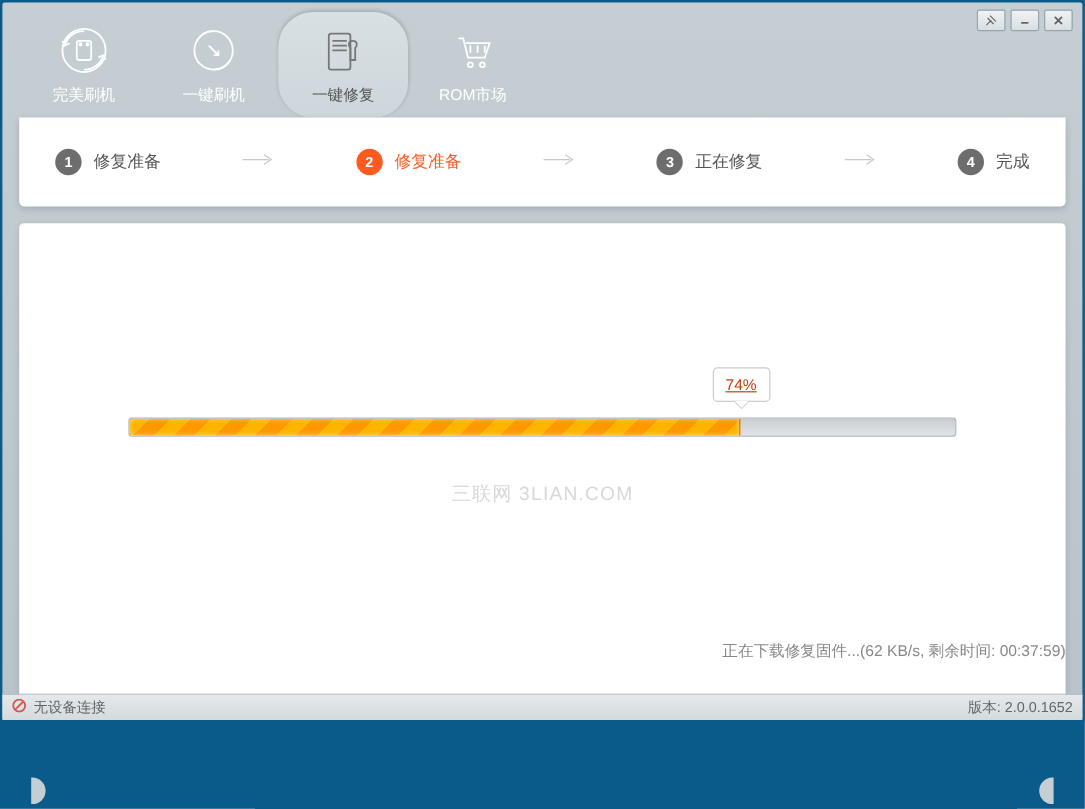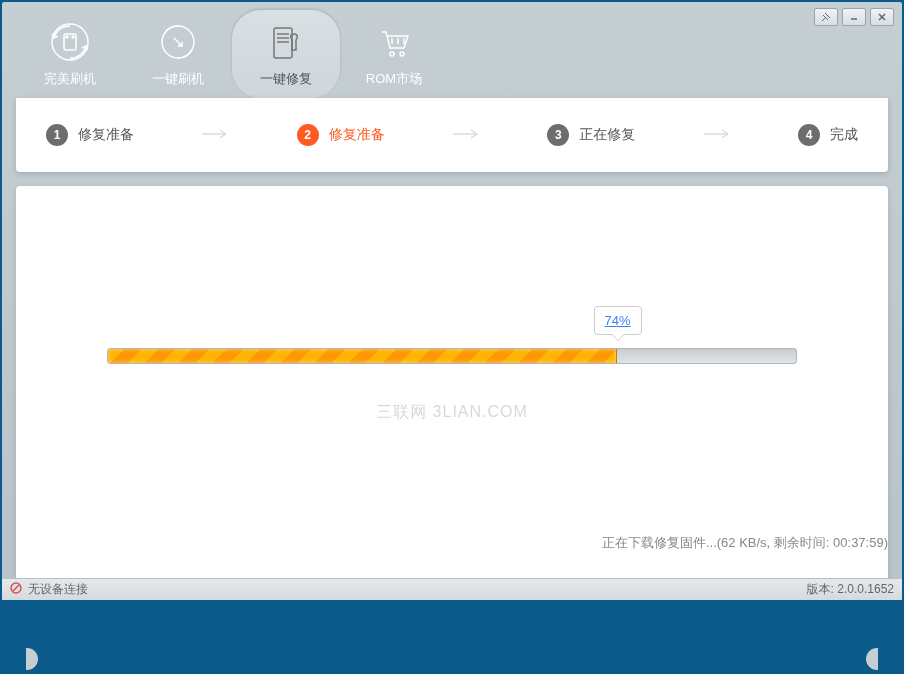--- a/index.html
+++ b/index.html
@@ -25,21 +25,21 @@
 .step { display: flex; align-items: center; gap: 10px; font-size: 14px; color: #555; }
 .step.active { color: #ff5a1f; }
 .stepnum { width: 22px; height: 22px; border-radius: 50%; background: #6d6d6d; color: #fff; display: flex; align-items: center; justify-content: center; font-size: 12px; font-weight: bold; }
 .step.active .stepnum { background: #ff5a1f; }
 .arrow { color: #c8c8c8; }
 .arrow svg { width: 30px; height: 12px; stroke: #c8c8c8; }
 
 
 .main { flex: 1; margin: 14px; background: #fff; border-radius: 4px; box-shadow: 0 2px 6px rgba(0,0,0,.12); position: relative; display: flex; flex-direction: column; align-items: center; justify-content: center; }
 .progresswrap { width: 690px; position: relative; margin-top: -60px; }
-.bubble { position: absolute; top: -42px; background: #fff; border: 1px solid #ccc; border-radius: 4px; padding: 6px 10px; font-size: 13px; color: #3b82f6; transform: translateX(-50%); text-decoration: underline; }
+.bubble { position: absolute; top: -42px; background: #fff; border: 1px solid #ccc; border-radius: 4px; padding: 6px 10px; font-size: 13px; color: #c2410c; transform: translateX(-50%); text-decoration: underline; }
 .bubble::after { content:""; position:absolute; bottom:-6px; left:50%; transform:translateX(-50%); border:6px solid transparent; border-top-color:#fff; border-bottom:none; }
 .bubble::before { content:""; position:absolute; bottom:-7px; left:50%; transform:translateX(-50%); border:7px solid transparent; border-top-color:#ccc; border-bottom:none; }
 .bar { height: 16px; background: linear-gradient(#c8cdd1,#e0e4e7); border-radius: 3px; border: 1px solid #b0b6ba; overflow: hidden; position: relative; }
 .fill { height: 100%; background: repeating-linear-gradient(135deg, #ffb400 0 12px, #ff9800 12px 24px); box-shadow: inset 0 0 4px rgba(255,255,255,.5); border-right: 1px solid #d07800; }
 .watermark { position: absolute; top: 54%; left: 50%; transform: translateX(-50%); color: #d8d8d8; font-size: 16px; letter-spacing: 1px; }
 .statusline { position: absolute; bottom: 34px; width: 100%; text-align: right; color: #888; font-size: 13px; }
 
 .notches { position: absolute; left: 0; right: 0; top: 462px; pointer-events: none; }
 .notch { position: absolute; width: 12px; height: 22px; background: #c5ced3; }
 .notch.left { left: 10px; border-radius: 0 12px 12px 0; }

